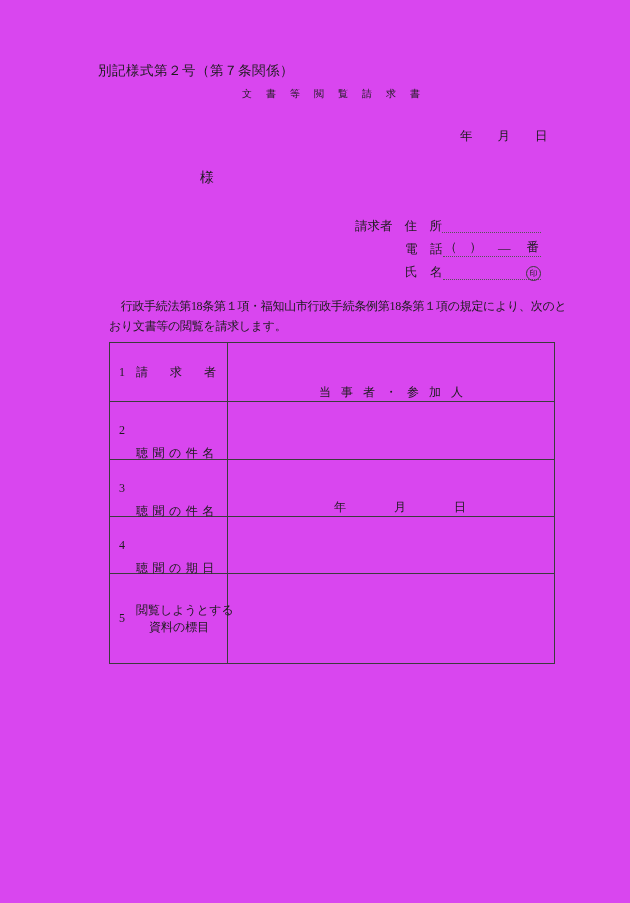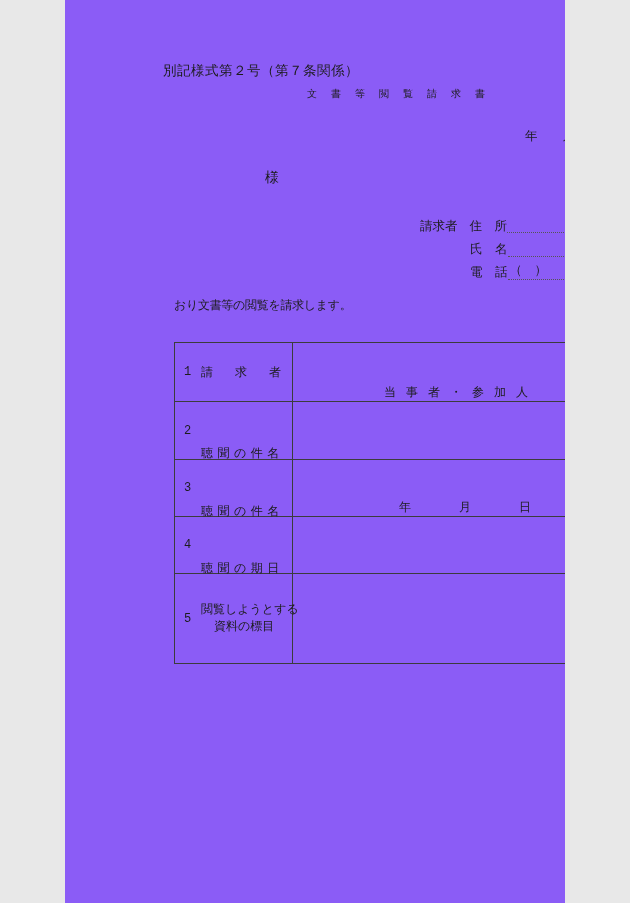--- a/index.html
+++ b/index.html
@@ -1,18 +1,18 @@
 <!DOCTYPE html>
 <html><head>
 <meta charset="utf-8">
 <style>
   html,body{margin:0;padding:0;background:#e8e8e8;}
   .page{
-    position:relative;width:500px;height:903px;background:#8b5cf6;
-    font-family:Liberation Mono, monospace;color:#1c1c1c;
+    position:relative;width:630px;height:903px;background:#d946ef;
+    font-family:Liberation Serif, serif;color:#1c1c1c;
     margin:0 auto;overflow:hidden;
   }
   .form-number{position:absolute;left:98px;top:62px;font-size:13.5px;letter-spacing:0.5px;white-space:nowrap;}
   .doc-title{position:absolute;left:242px;top:87px;font-size:10px;letter-spacing:14px;white-space:nowrap;}
   .date-line{position:absolute;left:460px;top:128px;font-size:12.5px;white-space:pre;}
   .addressee{position:absolute;left:200px;top:169px;font-size:14px;}
   .requester{position:absolute;left:355px;top:212px;width:186px;font-size:12.5px;}
   .req-line{display:flex;height:23px;align-items:flex-end;}
   .req-label{margin-right:12px;white-space:pre;flex:none;}
   .req-spacer{width:50px;flex:none;}
@@ -48,37 +48,38 @@
   <div class="addressee">様</div>
 
   <div class="requester">
     <div class="req-line">
       <span class="req-label">請求者</span>
       <span class="field-label">住　所</span>
       <span class="leader"></span>
     </div>
     <div class="req-line">
       <span class="req-spacer"></span>
-      <span class="field-label">氏　名</span>
-      <span class="leader-zone">
-        <span class="seal">印</span>
-      </span>
-    </div>
-    <div class="req-line">
-      <span class="req-spacer"></span>
       <span class="field-label">電　話</span>
       <span class="leader-zone phone-zone">
         <span>（　）</span>
         <span>—</span>
         <span>番</span>
       </span>
     </div>
+    <div class="req-line">
+      <span class="req-spacer"></span>
+      <span class="field-label">氏　名</span>
+      <span class="leader-zone">
+        <span class="seal">印</span>
+      </span>
+    </div>
   </div>
 
   <div class="body-text">
+    <div>　行政手続法第18条第１項・福知山市行政手続条例第18条第１項の規定により、次のと</div>
     <div>おり文書等の閲覧を請求します。</div>
   </div>
 
   <div class="form-table">
     <div class="trow r1">
       <div class="cell-label">
         <span class="num">1</span>
         <span class="ltext ls-wide">請求者</span>
       </div>
       <div class="cell-content">

